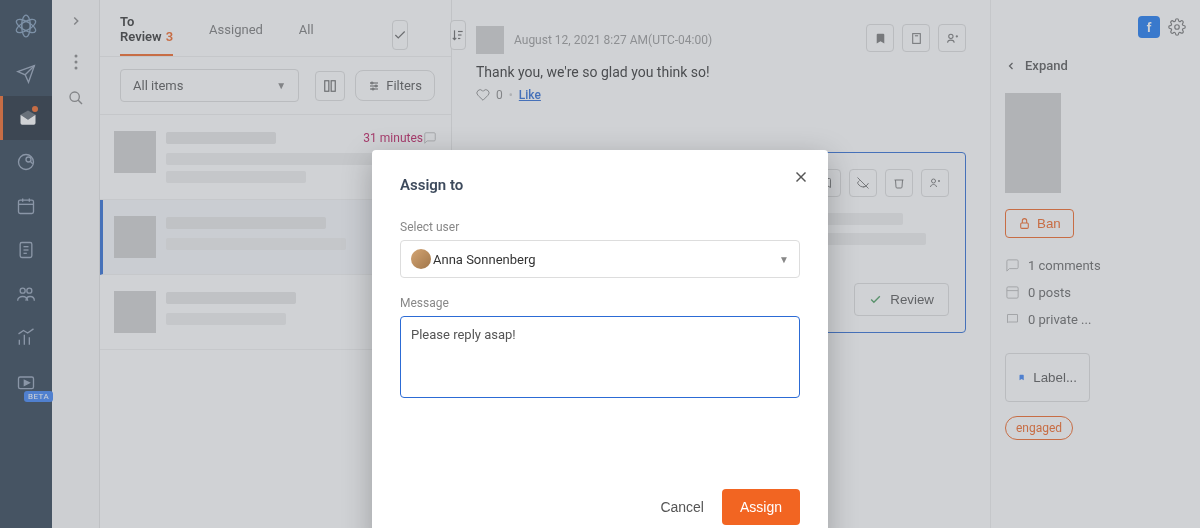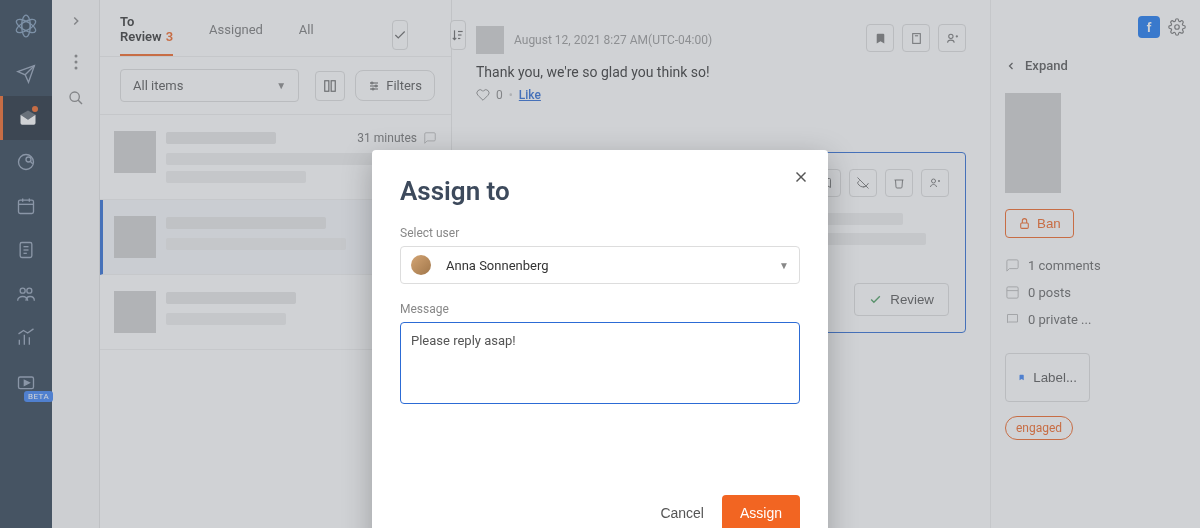--- a/index.html
+++ b/index.html
@@ -34,21 +34,21 @@
     .dropdown { flex:1; border:1px solid #ddd; border-radius:4px; padding:8px 12px; display:flex; align-items:center; justify-content:space-between; color:#555; cursor:pointer; background:#fff; }
     .caret { font-size:10px; color:#888; }
     .filters-btn { border:1px solid #ddd; border-radius:8px; padding:7px 12px; color:#555; cursor:pointer; display:flex; align-items:center; gap:6px; background:#fff; }
     .inbox-list { flex:1; overflow:hidden; }
     .inbox-item { padding:16px 14px; border-bottom:1px solid #f0f0f0; display:flex; gap:10px; cursor:pointer; }
     .inbox-item.selected { background:#f6f8fa; border-left:3px solid #2c6bd5; padding-left:11px; }
     .av { width:42px; height:42px; background:#cfcfcf; flex-shrink:0; }
     .item-body { flex:1; min-width:0; }
     .item-top { display:flex; justify-content:space-between; align-items:center; }
     .item-name { background:#e6e6e6; height:12px; width:110px; border-radius:2px; }
-    .item-time { color:#737373; font-size:12px; display:flex; align-items:center; gap:6px; }
+    .item-time { color:#be185d; font-size:12px; display:flex; align-items:center; }
     .item-preview { background:#eee; height:12px; width: 210px; margin-top:8px; border-radius:2px; }
     .item-preview.short { width: 140px; margin-top:6px; }
     .comment-ico { color:#bbb; }
 
     
     .main { flex:1; display:flex; }
     .convo { flex:1; padding: 16px 24px; overflow:hidden; }
     .msg { padding:10px 0; }
     .msg-top { display:flex; align-items:center; gap:10px; }
     .msg-av { width:28px; height:28px; background:#cfcfcf; }
@@ -78,23 +78,23 @@
     .ban-btn { border:1px solid #f26522; color:#f26522; border-radius:4px; padding:6px 12px; display:inline-flex; align-items:center; gap:6px; cursor:pointer; margin-bottom:20px; background:#fff; }
     .stat { display:flex; align-items:center; gap:8px; color:#666; margin-bottom:12px; font-size:13px; }
     .stat-ico { color:#bbb; }
     .label-btn { border:1px solid #ddd; border-radius:4px; padding:16px 12px; display:inline-flex; align-items:center; gap:8px; color:#555; cursor:pointer; margin-top:14px; background:#fff; width:85px; overflow:hidden; white-space:nowrap; }
     .tag { display:inline-block; border:1px solid #f26522; color:#f26522; border-radius:12px; padding:4px 10px; font-size:12px; margin-top:14px; }
 
     
     .overlay { position:absolute; inset:0; background:rgba(120,125,135,0.35); display:flex; align-items:flex-start; justify-content:center; }
     .modal { width: 456px; background:#fff; border-radius:4px; margin-top:150px; box-shadow:0 8px 30px rgba(0,0,0,0.25); padding: 26px 28px 20px; position:relative; }
     .modal-close { position:absolute; top:18px; right:18px; color:#555; cursor:pointer; }
-    .modal-title { font-size:26px; font-weight:600; color:#3d4a5c; margin-bottom:20px; }
+    .modal-title { font-size:15px; font-weight:600; color:#3d4a5c; margin-bottom:26px; }
     .modal-label { font-size:12px; color:#888; margin-bottom:6px; }
-    .user-select { border:1px solid #ddd; border-radius:4px; padding:8px 10px; display:flex; align-items:center; gap:15px; cursor:pointer; margin-bottom:18px; }
+    .user-select { border:1px solid #ddd; border-radius:4px; padding:8px 10px; display:flex; align-items:center; gap:2px; cursor:pointer; margin-bottom:18px; }
     .user-av { width:20px; height:20px; border-radius:50%; background:linear-gradient(135deg,#d4a574,#a0764a); flex-shrink:0; }
     .user-select .caret { margin-left:auto; }
     .msg-input { width:100%; border:1px solid #2c6bd5; border-radius:4px; padding:10px; min-height:82px; font-family:inherit; font-size:13px; color:#555; resize:none; outline:none; }
     .modal-actions { display:flex; justify-content:flex-end; gap:14px; margin-top:88px; align-items:center; }
     .btn-cancel { background:none; border:none; color:#555; cursor:pointer; font-size:14px; padding:8px 4px; }
     .btn-assign { background:#f26522; color:#fff; border:none; border-radius:4px; padding:10px 18px; cursor:pointer; font-size:14px; font-weight:500; }
 
     svg { display:block; }
   </style>
 </head>

